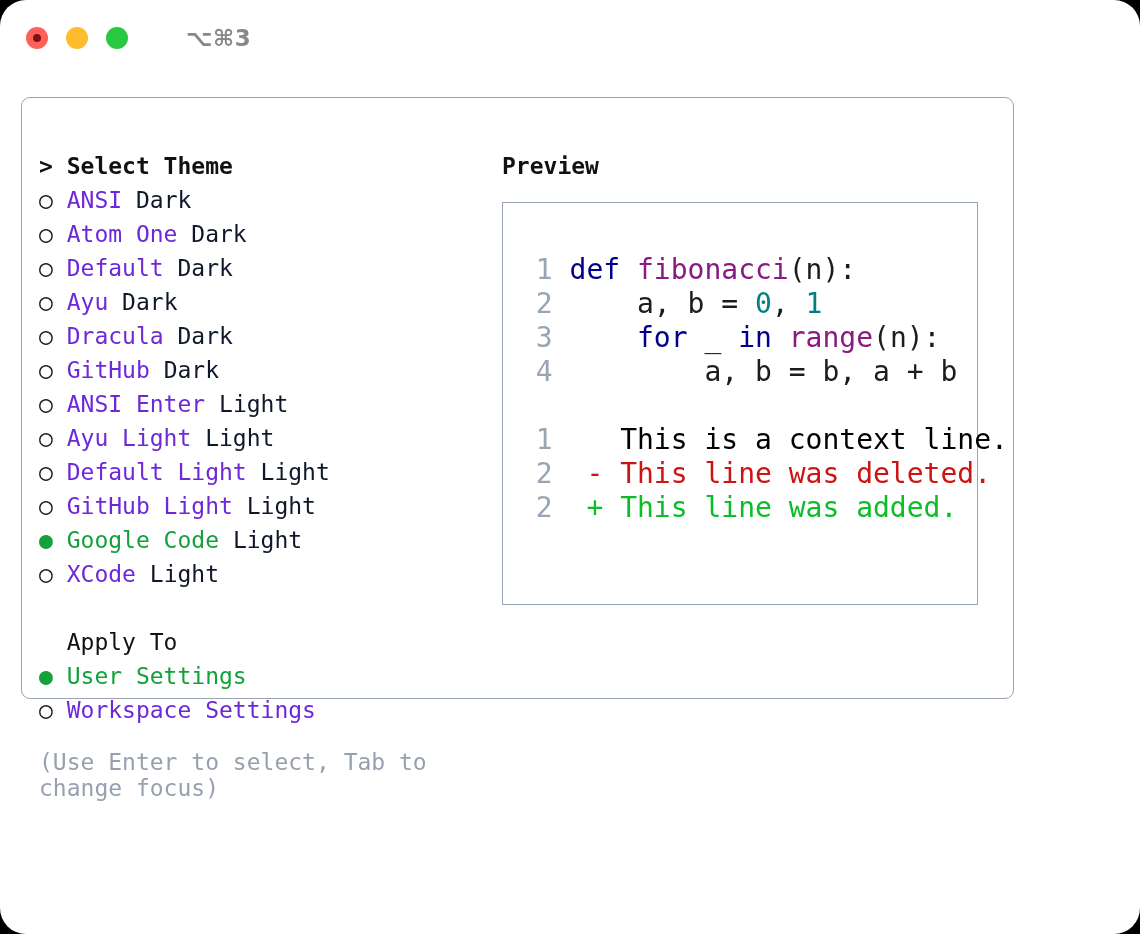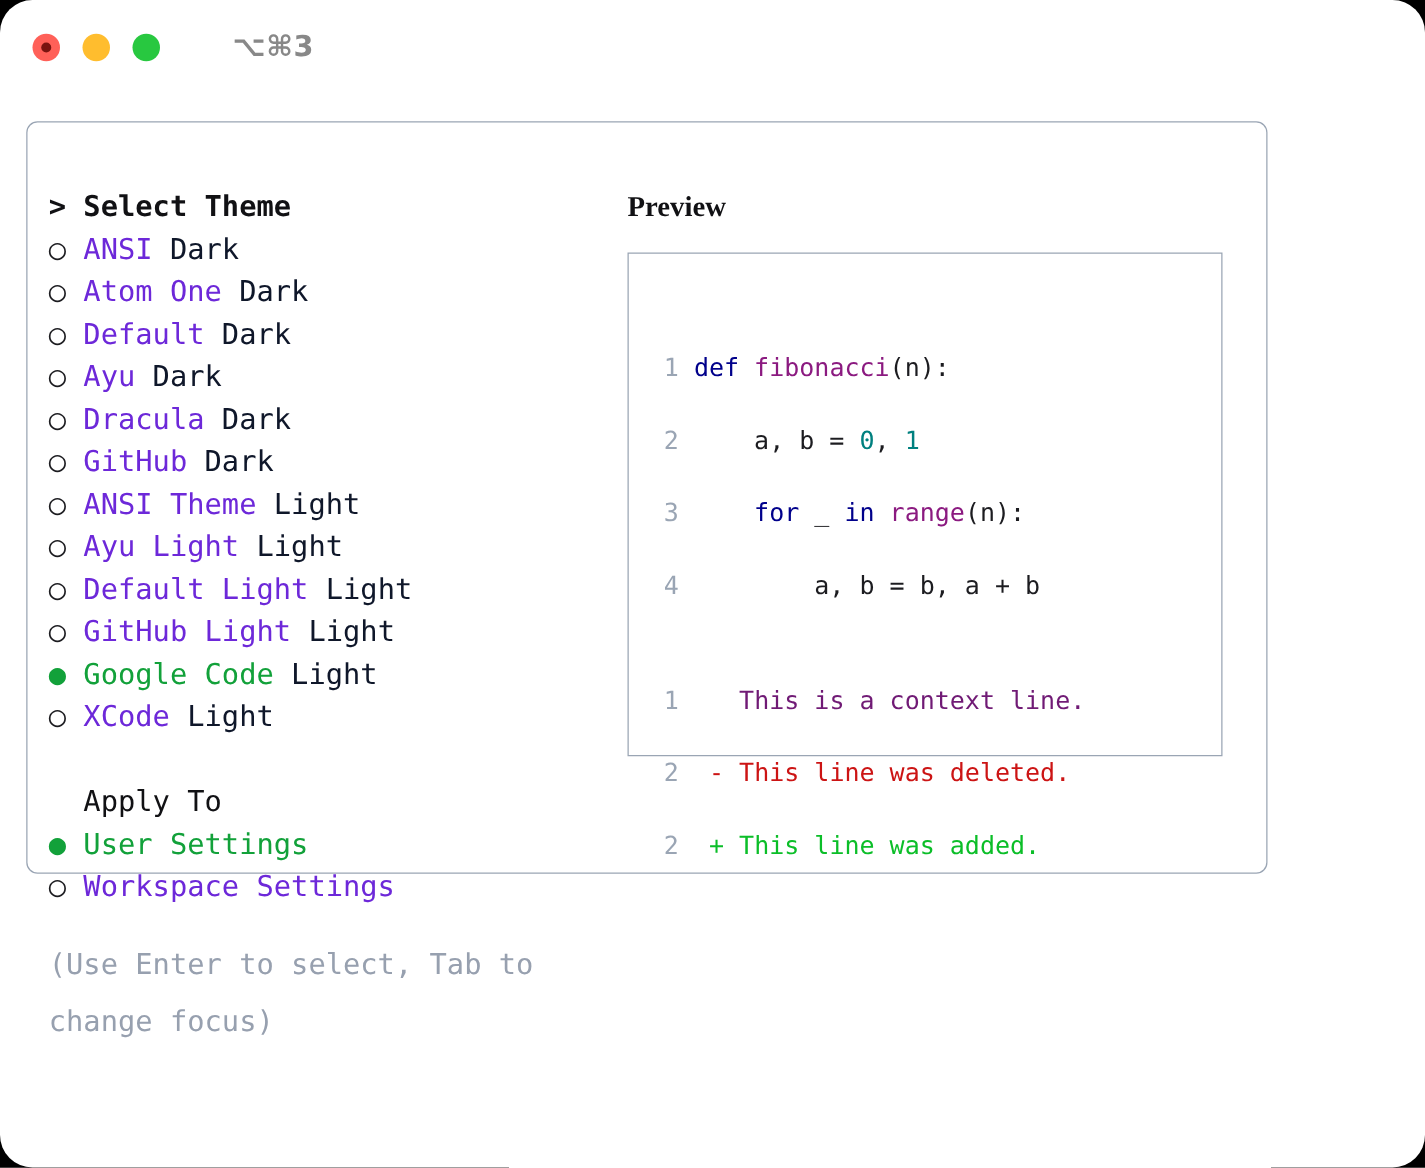--- a/index.html
+++ b/index.html
@@ -135,70 +135,68 @@
 
   .opt-row.selected .marker,
   .opt-row.selected .opt-name { color: #12a13a; }
 
   .spacer-line {
     height: 34px;
   }
 
   #hint-text {
     font-size: 23px;
-    line-height: 46px;
+    line-height: 26px;
     color: #97a0af;
     width: 420px;
     white-space: pre-wrap;
     margin-top: 22px;
   }
 
   
   #preview-title {
     font-size: 23px;
     line-height: 34px;
     font-weight: bold;
     color: #111114;
     white-space: pre;
     margin-left: 0;
-    font-family: Liberation Serif, serif;
   }
 
   #preview-box {
     margin-top: 19px;
     width: 476px;
     height: 403px;
     border: 1.5px solid #9aa5b4;
     box-sizing: border-box;
     background: #ffffff;
     padding: 50px 0 0 16px;
   }
 
   .code-line {
-    font-size: 20px;
+    font-size: 28px;
     line-height: 34px;
     white-space: pre;
     color: #1c1c20;
-    margin-top: 24px;
   }
 
   .ln {
     display: inline-block;
     width: 2ch;
     text-align: right;
     color: #9aa5b4;
     white-space: pre;
   }
 
   .tok-kw   { color: #00008b; }
   .tok-fn   { color: #8b1a80; }
   .tok-num  { color: #00807f; }
   .tok-txt  { color: #1c1c20; }
 
-  .diff-ctx { color: #701a75; }
+  .diff-ctx { color: #000000; }
   .diff-del { color: #cc1414; }
   .diff-add { color: #0bbe28; }
 
   .code-gap { height: 34px; }
 </style>
 </head>
 <body>
 
 <div id="app-window">
 
@@ -214,21 +212,21 @@
 
       <div id="left-column">
         <div class="section-head">&gt; Select Theme</div>
         <div id="theme-list">
             <div class="tui-line opt-row"><span class="marker">○</span><span class="opt-name">ANSI</span><span> </span><span class="opt-cat">Dark</span></div>
             <div class="tui-line opt-row"><span class="marker">○</span><span class="opt-name">Atom One</span><span> </span><span class="opt-cat">Dark</span></div>
             <div class="tui-line opt-row"><span class="marker">○</span><span class="opt-name">Default</span><span> </span><span class="opt-cat">Dark</span></div>
             <div class="tui-line opt-row"><span class="marker">○</span><span class="opt-name">Ayu</span><span> </span><span class="opt-cat">Dark</span></div>
             <div class="tui-line opt-row"><span class="marker">○</span><span class="opt-name">Dracula</span><span> </span><span class="opt-cat">Dark</span></div>
             <div class="tui-line opt-row"><span class="marker">○</span><span class="opt-name">GitHub</span><span> </span><span class="opt-cat">Dark</span></div>
-            <div class="tui-line opt-row"><span class="marker">○</span><span class="opt-name">ANSI Theme</span><span> </span><span class="opt-cat">Light</span></div>
+            <div class="tui-line opt-row"><span class="marker">○</span><span class="opt-name">ANSI Enter</span><span> </span><span class="opt-cat">Light</span></div>
             <div class="tui-line opt-row"><span class="marker">○</span><span class="opt-name">Ayu Light</span><span> </span><span class="opt-cat">Light</span></div>
             <div class="tui-line opt-row"><span class="marker">○</span><span class="opt-name">Default Light</span><span> </span><span class="opt-cat">Light</span></div>
             <div class="tui-line opt-row"><span class="marker">○</span><span class="opt-name">GitHub Light</span><span> </span><span class="opt-cat">Light</span></div>
             <div class="tui-line opt-row selected"><span class="marker">●</span><span class="opt-name">Google Code</span><span> </span><span class="opt-cat">Light</span></div>
             <div class="tui-line opt-row"><span class="marker">○</span><span class="opt-name">XCode</span><span> </span><span class="opt-cat">Light</span></div>
           </div>
 
         <div class="spacer-line"></div>
 
         <div class="section-head plain">  Apply To</div>

